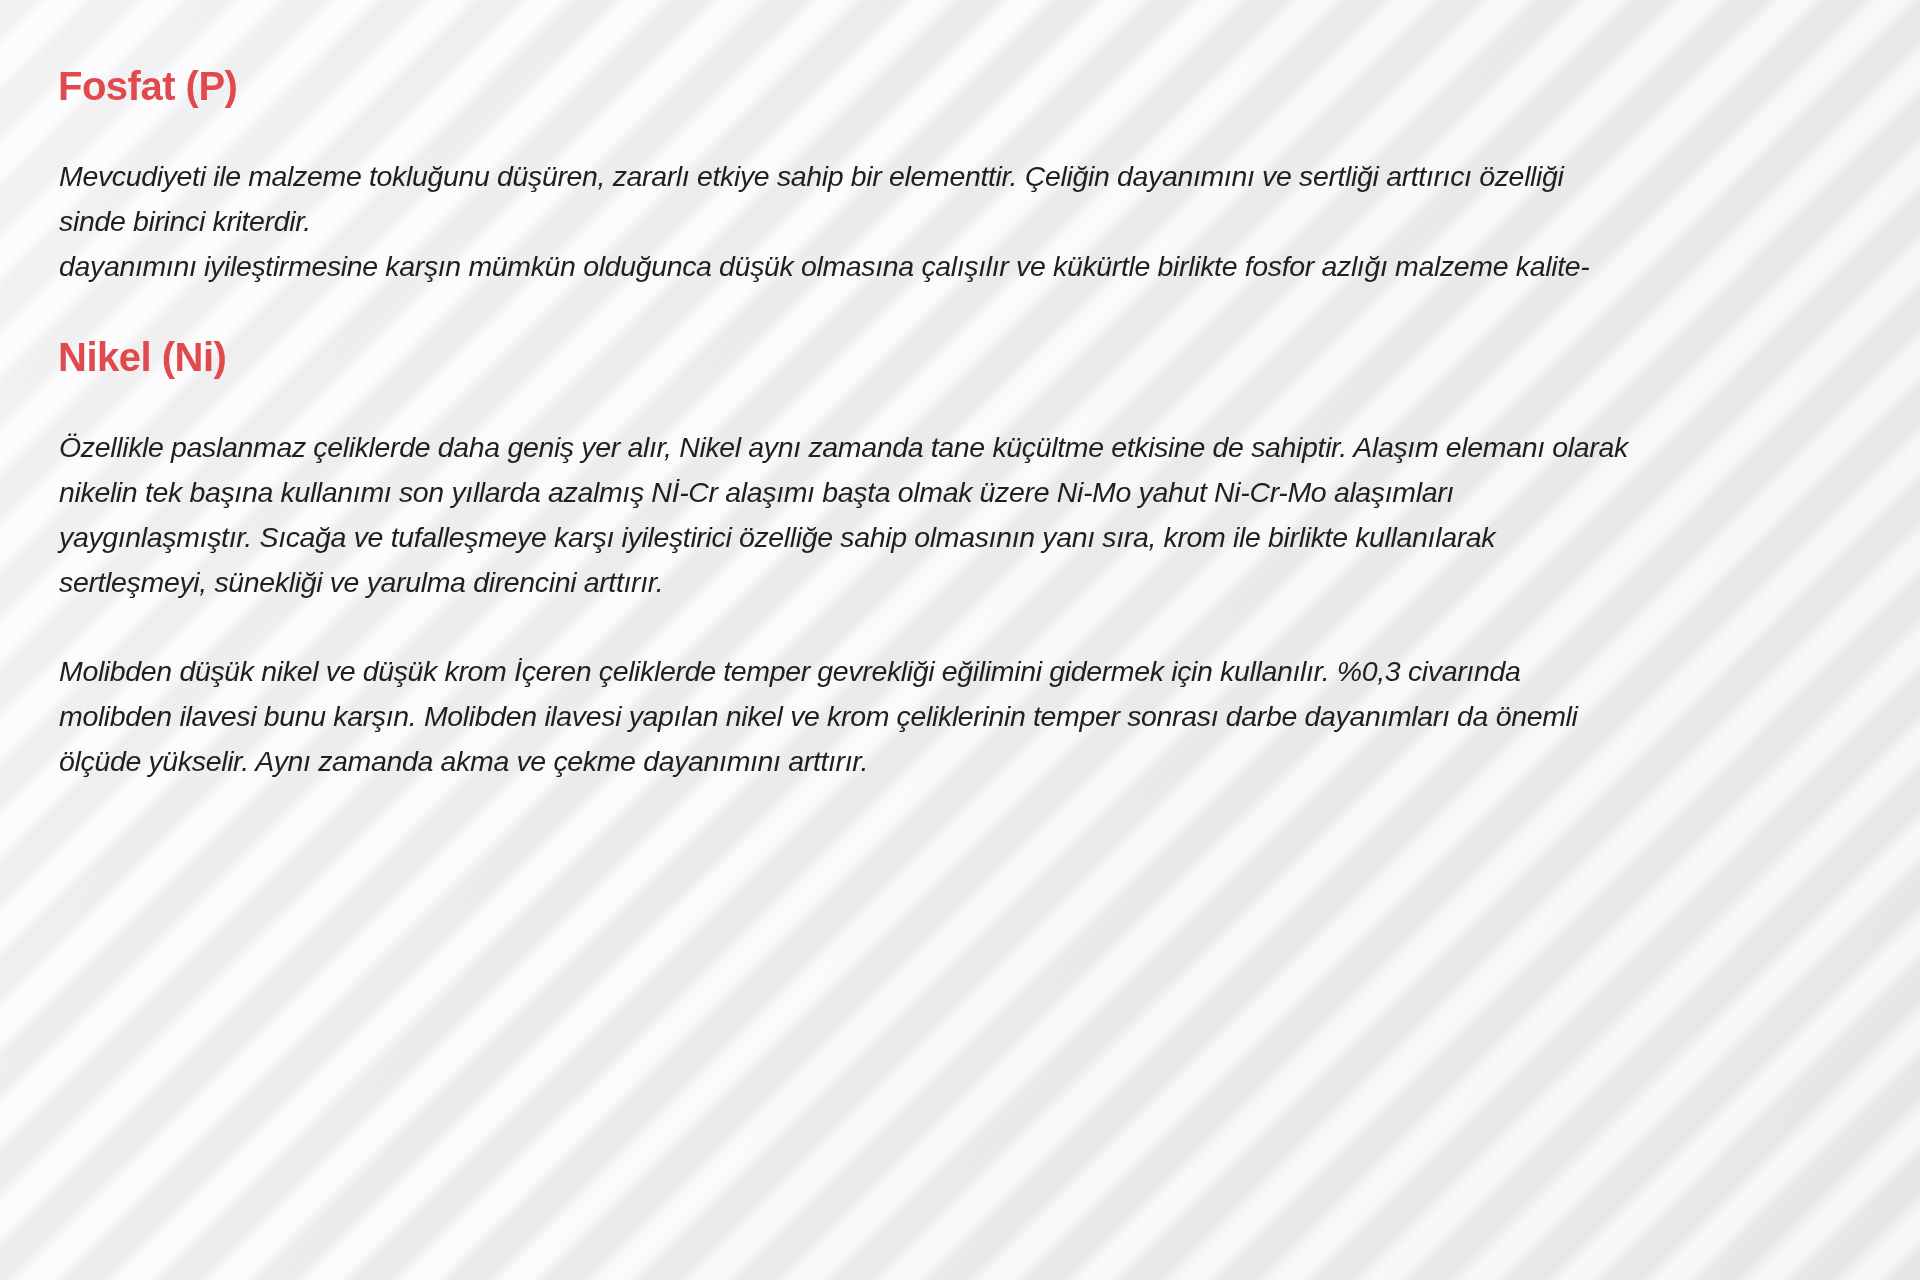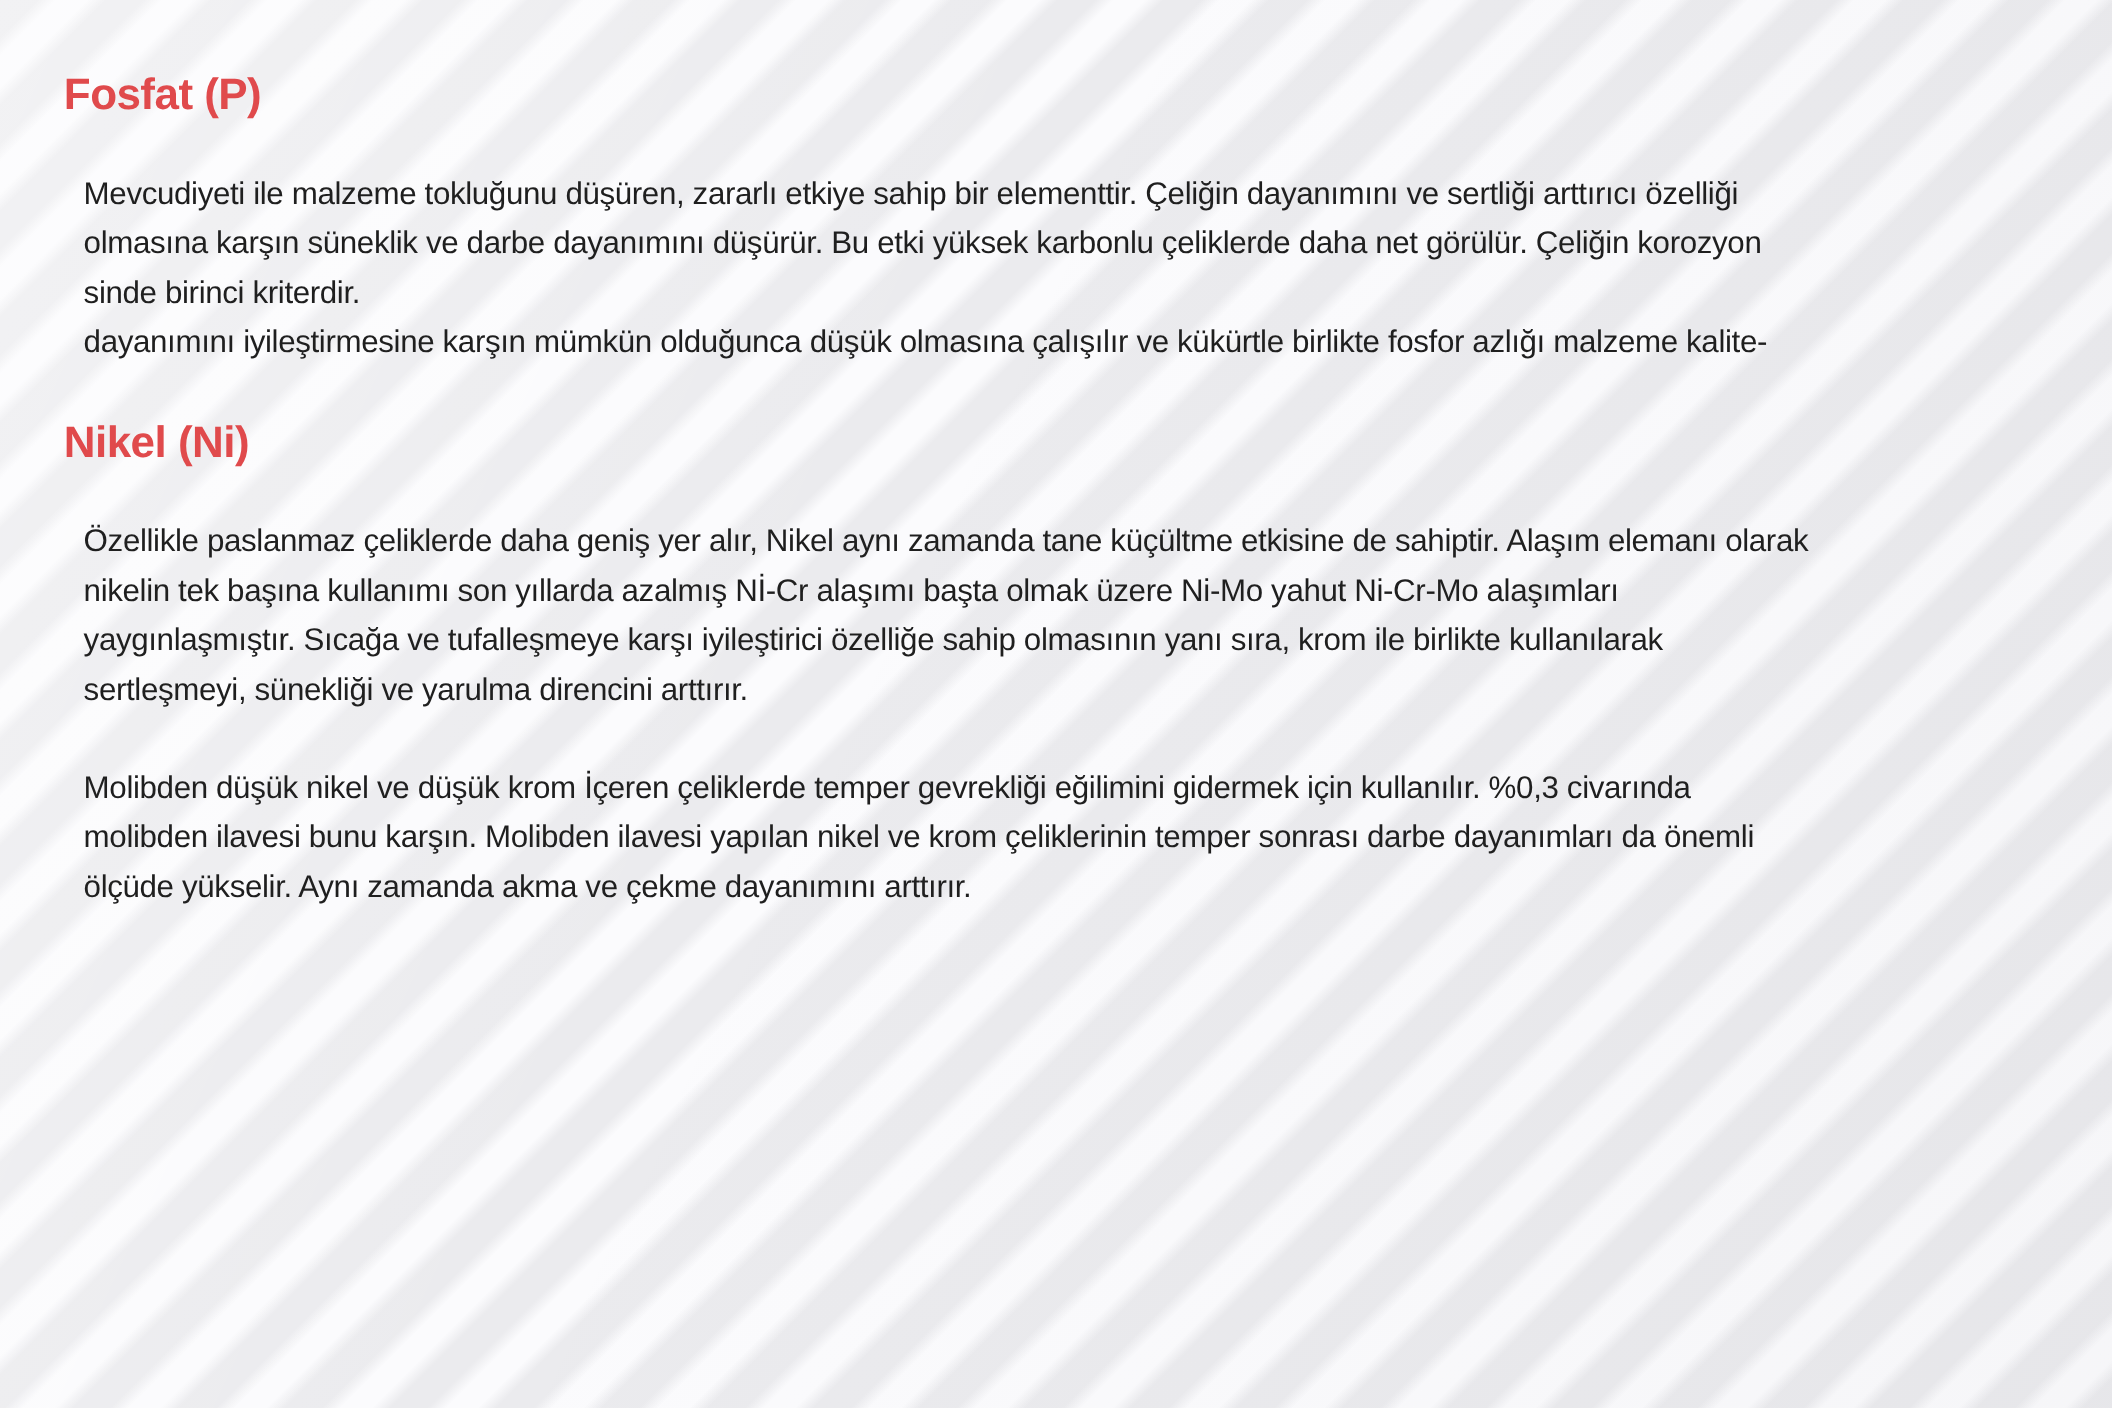--- a/index.html
+++ b/index.html
@@ -36,38 +36,38 @@
     padding: 0;
     font-size: 40px;
     line-height: 48px;
     font-weight: bold;
     color: #e04a4c;
     letter-spacing: -0.5px;
     white-space: pre;
   }
   .block:first-child .heading { margin-top: 0; }
   .para {
-    margin: 44px 0 0 18px;
+    margin: 44px 0 0 1px;
     color: #1f1f1f;
     font-size: 28.5px;
     line-height: 45px;
     letter-spacing: -0.35px;
+    font-style: italic;
   }
   .para .text-line { white-space: pre; }
 </style>
 </head>
 <body>
 
 <div class="page">
 
   <section class="block">
     <h2 class="heading">Fosfat (P)</h2>
     <div class="para">
         <div class="text-line">Mevcudiyeti ile malzeme tokluğunu düşüren, zararlı etkiye sahip bir elementtir. Çeliğin dayanımını ve sertliği arttırıcı özelliği</div>
-        <div class="text-line">olmasına karşın süneklik ve darbe dayanımını düşürür. Bu etki yüksek karbonlu çeliklerde daha net görülür. Çeliğin korozyon</div>
         <div class="text-line">sinde birinci kriterdir.</div>
         <div class="text-line">dayanımını iyileştirmesine karşın mümkün olduğunca düşük olmasına çalışılır ve kükürtle birlikte fosfor azlığı malzeme kalite-</div>
       </div>
   </section>
 
   <section class="block">
     <h2 class="heading">Nikel (Ni)</h2>
     <div class="para">
         <div class="text-line">Özellikle paslanmaz çeliklerde daha geniş yer alır, Nikel aynı zamanda tane küçültme etkisine de sahiptir. Alaşım elemanı olarak</div>
         <div class="text-line">nikelin tek başına kullanımı son yıllarda azalmış Nİ-Cr alaşımı başta olmak üzere Ni-Mo yahut Ni-Cr-Mo alaşımları</div>

